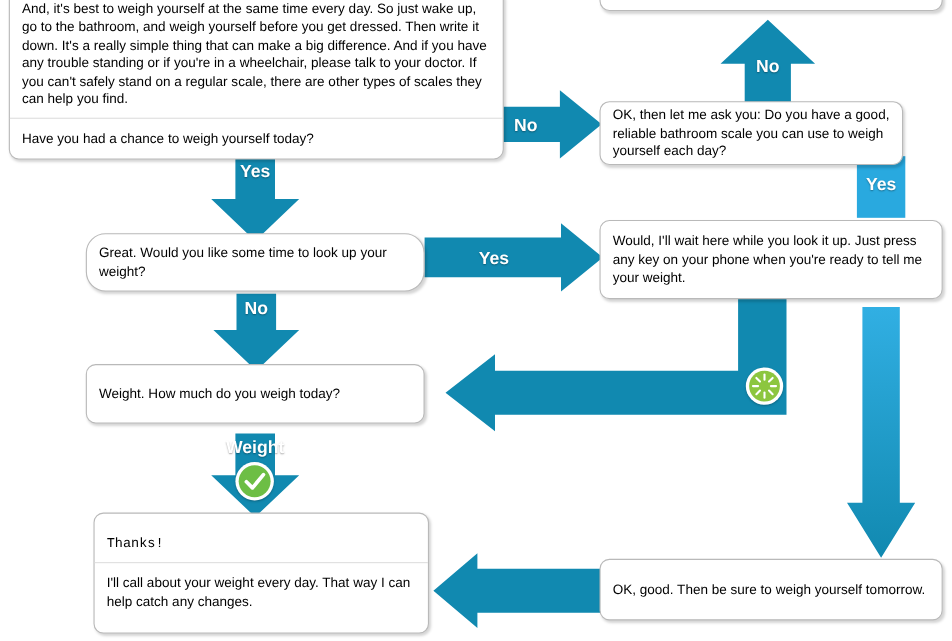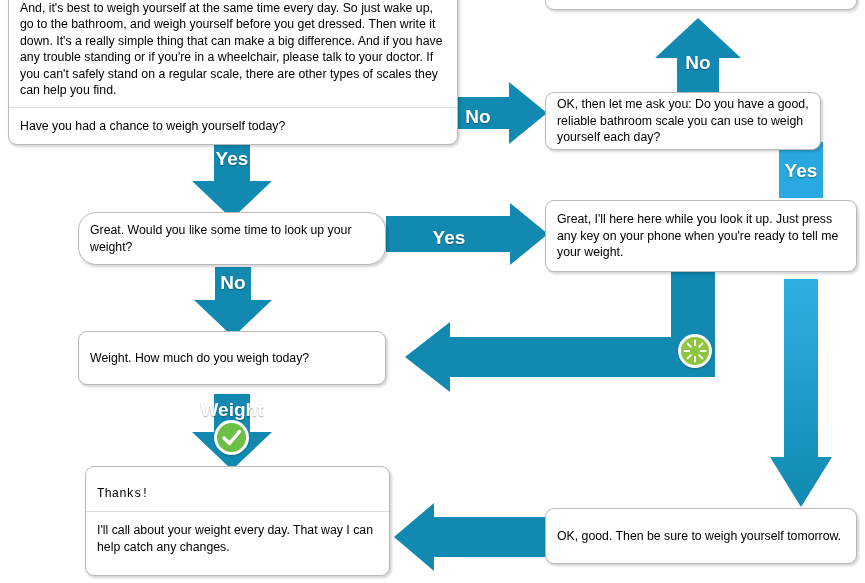--- a/index.html
+++ b/index.html
@@ -50,21 +50,21 @@
   .arrow {
     position: absolute;
     z-index: 10;
   }
   .arrow svg { display: block; overflow: visible; }
 
   .conn-label {
     position: absolute;
     z-index: 22;
     color: #ffffff;
-    font-size: 19px;
+    font-size: 16px;
     font-weight: bold;
     text-shadow: 0 1px 1.5px rgba(0,0,0,0.35);
     white-space: nowrap;
     text-align: center;
     pointer-events: none;
   }
 
   
   .bar {
     position: absolute;
@@ -189,21 +189,21 @@
 
   <div class="box" style="left:545px; top:92px; width:276px; height:58px;">
     <div class="para single">OK, then let me ask you: Do you have a good, reliable bathroom scale you can use to weigh yourself each day?</div>
   </div>
 
   <div class="box" style="left:78px; top:212px; width:308px; height:53px;border-radius:18px;">
     <div class="para single">Great. Would you like some time to look up your weight?</div>
   </div>
 
   <div class="box" style="left:545px; top:200px; width:312px; height:72px;">
-    <div class="para single">Great, I'll here here while you look it up. Just press any key on your phone when you're ready to tell me your weight.</div>
+    <div class="para single">Would, I'll wait here while you look it up. Just press any key on your phone when you're ready to tell me your weight.</div>
   </div>
 
   <div class="box" style="left:78px; top:331px; width:308px; height:54px;">
     <div class="para single">Weight. How much do you weigh today?</div>
   </div>
 
   <div class="box" style="left:545px; top:508px; width:312px; height:56px;">
     <div class="para single">OK, good. Then be sure to weigh yourself tomorrow.</div>
   </div>
 

